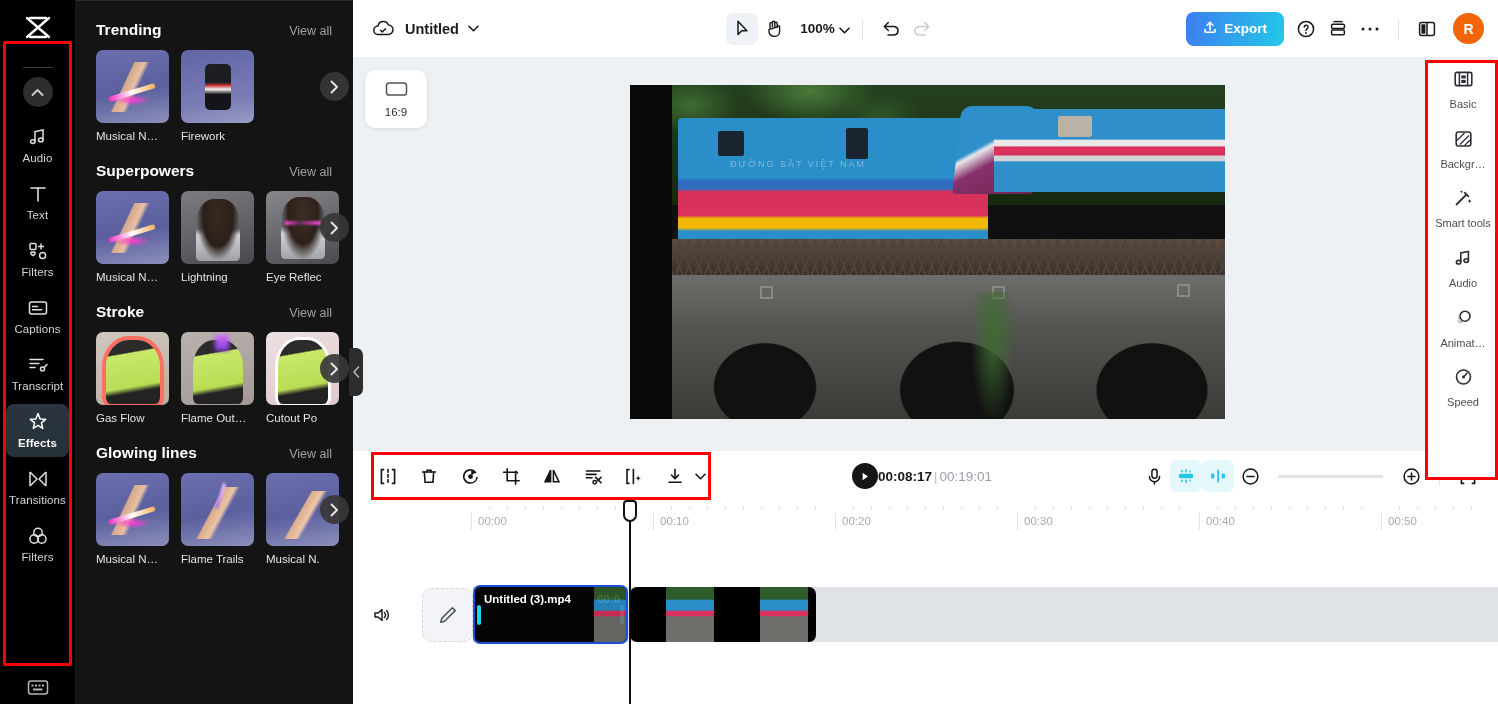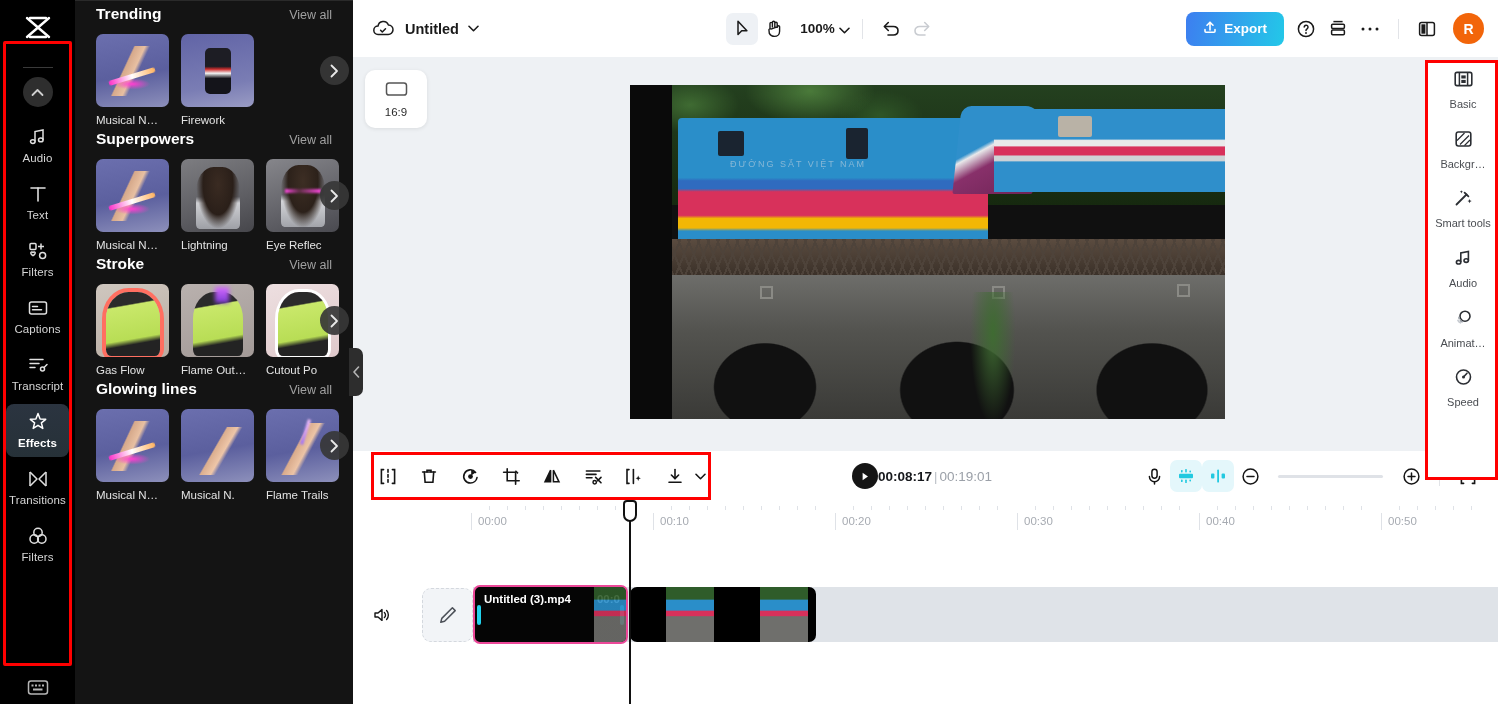--- a/index.html
+++ b/index.html
@@ -52,21 +52,21 @@
   .eff-tab { font-size:15.5px; font-weight:bold; color:#8b8b8b; padding-bottom:11px; position:relative; cursor:pointer;}
   .eff-tab.active { color:#ffffff; }
   .eff-tab.active:after {
     content:""; position:absolute; left:50%; transform:translateX(-50%);
     bottom:3px; width:22px; height:3px; background:#00c8d7; border-radius:2px;
   }
   #eff-tab-rule { height:1px; background:#2a2a2a; margin:0 0 0 0; }
   #eff-scroll { padding:0 21px; }
   .sec-head {
     display:flex; justify-content:space-between; align-items:baseline;
-    margin-top:4px; margin-bottom:11px;
+    margin-top:20px; margin-bottom:11px;
   }
   .sec-title { font-size:15.5px; font-weight:bold; color:#ffffff; }
   .sec-viewall { font-size:12.5px; color:#a0a0a0; cursor:pointer; }
   .tiles { display:flex; gap:12px; position:relative; }
   .tile { width:73px; cursor:pointer; }
   .thumb { width:73px; height:73px; border-radius:7px; overflow:hidden; position:relative; }
   .tile-label { font-size:11.5px; color:#e3e3e3; margin-top:7px; white-space:nowrap; overflow:hidden; }
   .arrow-next {
     position:absolute; right:-17px; top:22px; width:29px; height:29px;
     border-radius:50%; background:rgba(55,55,55,.92);
@@ -330,21 +330,21 @@
     width:54px; height:54px; margin-left:27px; border-radius:9px;
     background:#f2f4f7; border:1px dashed #d4d8de;
     display:flex; align-items:center; justify-content:center; cursor:pointer;
   }
   #track-bg {
     position:absolute; left:120px; top:86px; width:1025px; height:55px;
     background:#dfe3e8;
   }
   #clip-sel {
     position:absolute; left:120px; top:84px; width:155px; height:59px;
-    background:#050505; border:2px solid #ec4899; border-radius:7px;
+    background:#050505; border:2px solid #1d4ed8; border-radius:7px;
     overflow:hidden; cursor:pointer;
   }
   #clip-name { position:absolute; left:9px; top:6px; font-size:11.5px; color:#fff; font-weight:bold; white-space:nowrap; }
   #clip-dur { position:absolute; right:6px; top:6px; font-size:11.5px; color:#fff; font-weight:bold; }
   .handle { position:absolute; top:50%; transform:translateY(-50%); width:4px; height:20px; background:#22d3ee; border-radius:2px;}
   #clip2 {
     position:absolute; left:277px; top:86px; width:186px; height:55px;
     background:#000; border-radius:7px; overflow:hidden; cursor:pointer;
   }
   .frame-th {
@@ -569,26 +569,26 @@
     <div class="sec-head">
       <span class="sec-title">Glowing lines</span>
       <span class="sec-viewall">View all</span>
     </div>
     <div class="tiles">
       <div class="tile">
         <div class="thumb th-arm"></div>
         <div class="tile-label">Musical N…</div>
       </div>
       <div class="tile">
+        <div class="thumb th-trail"></div>
+        <div class="tile-label">Flame Trails</div>
+      </div>
+      <div class="tile">
         <div class="thumb th-hand"></div>
         <div class="tile-label">Musical N.</div>
-      </div>
-      <div class="tile">
-        <div class="thumb th-trail"></div>
-        <div class="tile-label">Flame Trails</div>
       </div>
       <div class="arrow-next">
         <svg width="9" height="14" viewBox="0 0 9 14">
             <path d="M1.5 1.5L7 7l-5.5 5.5" stroke="#e9e9e9" stroke-width="1.8" fill="none" stroke-linecap="round" stroke-linejoin="round"></path>
           </svg>
       </div>
     </div>
   </div>
 </div>
 <div id="panel-collapse">

